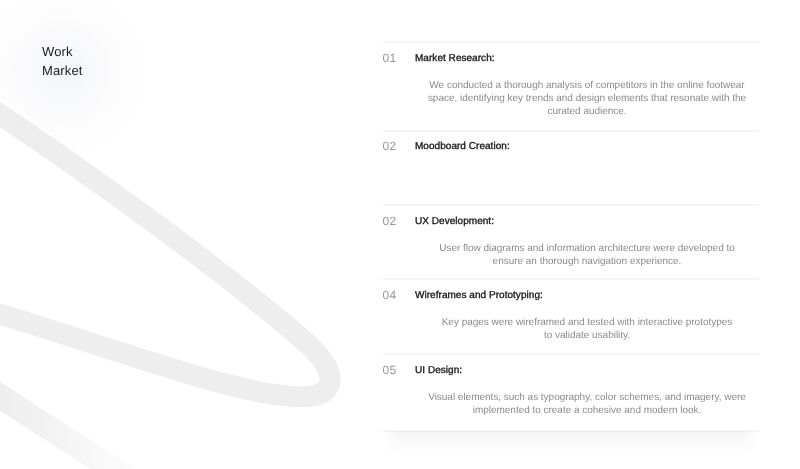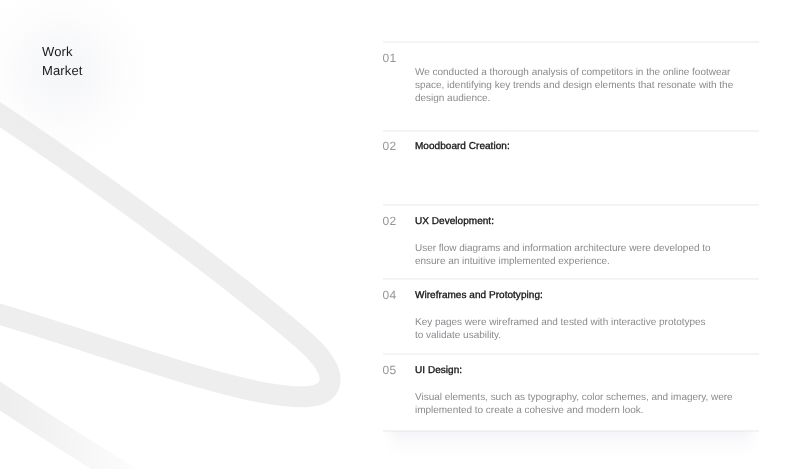--- a/index.html
+++ b/index.html
@@ -22,21 +22,21 @@
   .list{position:absolute;left:383px;top:41px;width:376px;}
   .row{position:relative;box-sizing:border-box;}
   .row::before{content:"";position:absolute;left:0;right:0;top:0;height:2px;
     background:linear-gradient(to bottom, rgba(222,222,228,.40), rgba(222,222,228,.27));}
   .row-inner{position:relative;padding-top:10.5px;}
   .num{position:absolute;left:-0.5px;top:10.5px;font-size:12px;line-height:13px;color:#96969a;letter-spacing:0.02em;}
   .body{margin-left:32px;width:344px;}
   .ttl{font-size:10px;line-height:13px;color:#17171a;font-weight:400;letter-spacing:0.004em;
        -webkit-text-stroke:0.33px #17171a;}
   .desc{font-size:10px;line-height:13.1px;color:#8b8b90;letter-spacing:-0.002em;margin-top:14.6px;}
-  .dline{display:block;white-space:nowrap;}
+  .dline{display:block;white-space:nowrap;text-align:center;}
   .row-1{height:88.5px;}
   .row-2{height:74.5px;}
   .row-3{height:74px;}
   .row-4{height:75px;}
   .row-5{height:77px;}
   .last-rule{height:0;}
   .list-shadow{position:absolute;left:383px;top:431px;width:376px;height:28px;
     background:linear-gradient(to bottom, rgba(222,224,232,.32), rgba(222,224,232,.16) 35%,
                rgba(222,224,232,.06) 68%, rgba(222,224,232,0) 100%);
     -webkit-mask-image:linear-gradient(to right, rgba(0,0,0,0) 0px, #000 14px, #000 362px, rgba(0,0,0,0) 376px);
@@ -74,44 +74,45 @@
   <div class="heading">
     <div>Work</div>
     <div>Market</div>
   </div>
 
   <div class="list">
     <div class="row row-1">
       <div class="row-inner">
         <div class="num">01</div>
         <div class="body">
+          <div class="ttl">Market Research:</div>
           <div class="desc">
             <span class="dline">We conducted a thorough analysis of competitors in the online footwear</span>
             <span class="dline">space, identifying key trends and design elements that resonate with the</span>
-            <span class="dline">design audience.</span>
+            <span class="dline">curated audience.</span>
           </div>
         </div>
       </div>
     </div>
     <div class="row row-2">
       <div class="row-inner">
         <div class="num">02</div>
         <div class="body">
           <div class="ttl">Moodboard Creation:</div>
         </div>
       </div>
     </div>
     <div class="row row-3">
       <div class="row-inner">
         <div class="num">02</div>
         <div class="body">
           <div class="ttl">UX Development:</div>
           <div class="desc">
             <span class="dline">User flow diagrams and information architecture were developed to</span>
-            <span class="dline">ensure an intuitive implemented experience.</span>
+            <span class="dline">ensure an thorough navigation experience.</span>
           </div>
         </div>
       </div>
     </div>
     <div class="row row-4">
       <div class="row-inner">
         <div class="num">04</div>
         <div class="body">
           <div class="ttl">Wireframes and Prototyping:</div>
           <div class="desc">

